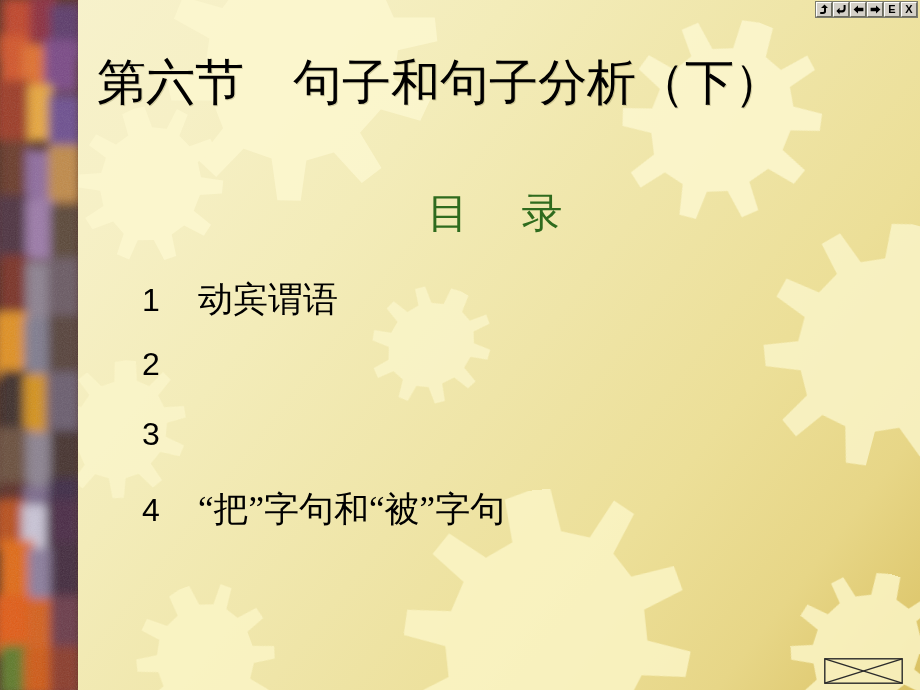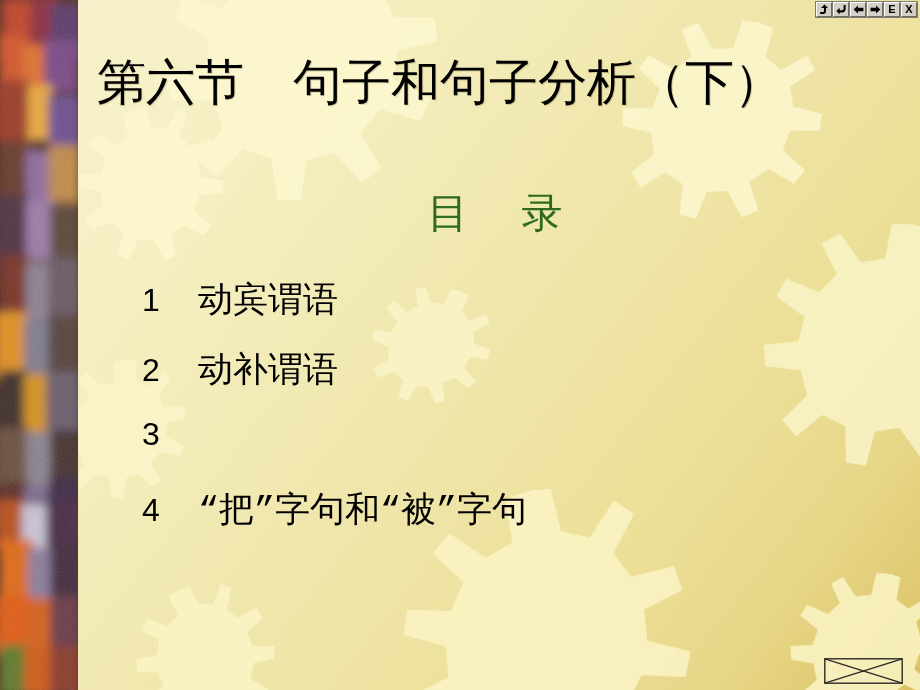--- a/index.html
+++ b/index.html
@@ -83,21 +83,21 @@
     color: #000;
     white-space: nowrap;
   }
   .toc-num {
     width: 56px;
     flex: 0 0 56px;
     font-family: "Liberation Sans", "DejaVu Sans", sans-serif;
     font-size: 32px;
   }
   .toc-text {
-    font-family: Liberation Mono, monospace;
+    font-family: Liberation Serif, serif;
     font-size: 35px;
   }
 
   
   #nav-toolbar {
     position: absolute;
     right: 2px;
     top: 1px;
     display: flex;
     gap: 1px;
@@ -239,21 +239,20 @@
 
   <div id="toc-list">
 
     <div class="toc-item">
       <span class="toc-num">1</span>
       <span class="toc-text">动宾谓语</span>
     </div>
 
     <div class="toc-item">
       <span class="toc-num">2</span>
-      <span class="toc-text">动补谓语</span>
     </div>
 
     <div class="toc-item">
       <span class="toc-num">3</span>
     </div>
 
     <div class="toc-item">
       <span class="toc-num">4</span>
       <span class="toc-text">“把”字句和“被”字句</span>
     </div>

